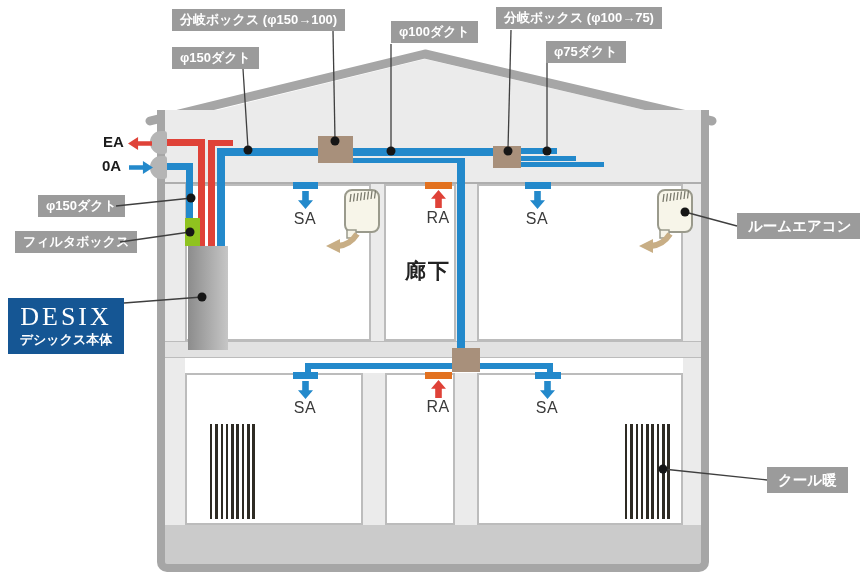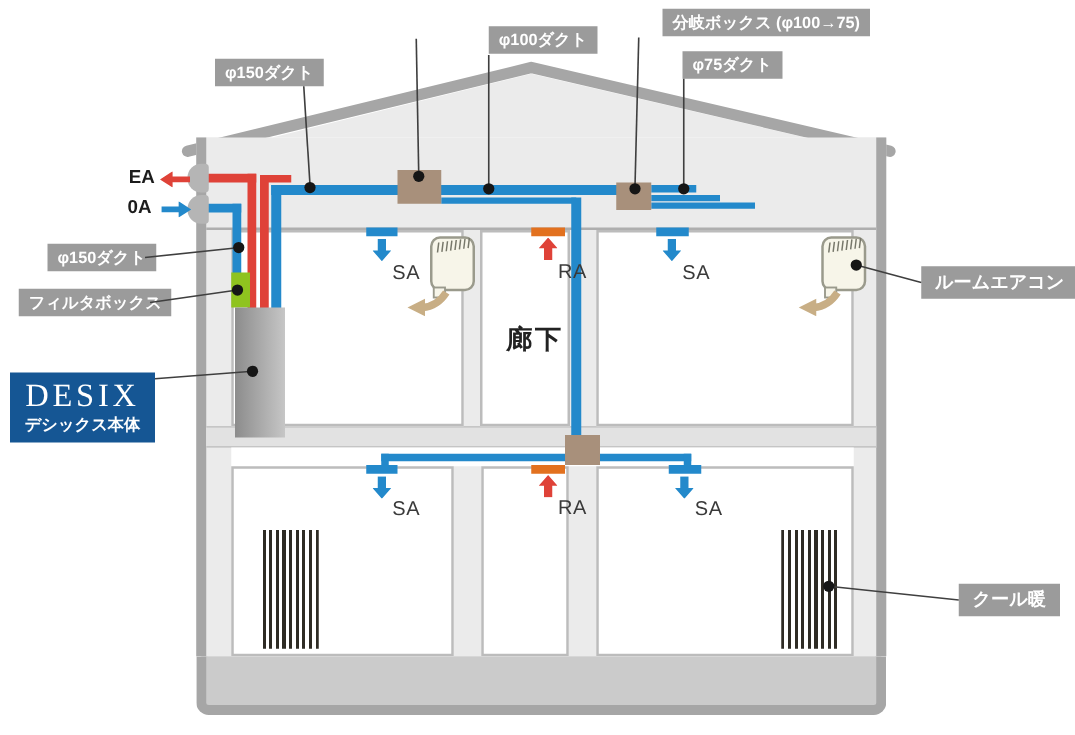--- a/index.html
+++ b/index.html
@@ -33,21 +33,21 @@
   
   .dif-b{background:var(--duct-blue,#2389cb);}
   .dif-o{background:var(--vent-orange,#e2711f);}
   .arr{width:15px;height:18px;}
   .arr-down{clip-path:polygon(50% 100%,0 52%,28% 52%,28% 0,72% 0,72% 52%,100% 52%);}
   .arr-up{clip-path:polygon(50% 0,100% 48%,72% 48%,72% 100%,28% 100%,28% 48%,0 48%);}
   .arr-left{clip-path:polygon(0 50%,42% 0,42% 32%,100% 32%,100% 68%,42% 68%,42% 100%);}
   .arr-right{clip-path:polygon(100% 50%,58% 0,58% 32%,0 32%,0 68%,58% 68%,58% 100%);}
   .blue{background:var(--duct-blue,#2389cb);} .red{background:var(--pipe-red,#df4238);}
 
-  .vlabel{font-size:16px;color:#3a3a3a;width:30px;text-align:center;letter-spacing:.5px;margin-left:20px;}
+  .vlabel{font-size:16px;color:#3a3a3a;width:30px;text-align:center;letter-spacing:.5px;}
   .corridor-txt{font-size:21px;color:#222;font-weight:600;letter-spacing:2px;}
   .io-txt{font-size:15px;font-weight:600;color:#1c1c1c;}
 
   .hood{width:17px;height:23px;background:#b5b5b5;border-radius:11px 3px 3px 11px;}
 
   
   .tag{background:var(--label-gray,#9b9b9b);color:#fff;font-size:13px;font-weight:600;
     padding:3px 8px;white-space:nowrap;line-height:1.25;}
   .tag-lg{font-size:14.5px;padding:4px 11px;}
   .desix-tag{left:8px;top:298px;width:116px;background:var(--desix-blue,#155694);
@@ -170,23 +170,24 @@
       <line x1="49" y1="12" x2="50" y2="4"></line>
         <line x1="52.5" y1="11.5" x2="53.5" y2="3.5"></line>
     </g>
     <path d="M35 47 Q28 58 16 59" fill="none" stroke="#c8ae85" stroke-width="6"></path>
     <polygon points="4,59 18,52 18,66" fill="#c8ae85"></polygon>
   </svg>
 
   <div class="abs radiator" style="left:210px;top:424px;"></div>
   <div class="abs radiator" style="left:625px;top:424px;"></div>
 
+  <div class="abs tag" style="left:172px;top:9px;">分岐ボックス (φ150→100)</div>
   <div class="abs tag" style="left:172px;top:47px;">φ150ダクト</div>
   <div class="abs tag" style="left:391px;top:21px;">φ100ダクト</div>
-  <div class="abs tag" style="left:530px;top:7px;">分岐ボックス (φ100→75)</div>
+  <div class="abs tag" style="left:496px;top:7px;">分岐ボックス (φ100→75)</div>
   <div class="abs tag" style="left:546px;top:41px;">φ75ダクト</div>
   <div class="abs tag" style="left:38px;top:195px;">φ150ダクト</div>
   <div class="abs tag" style="left:15px;top:231px;">フィルタボックス</div>
   <div class="abs tag tag-lg" style="left:737px;top:213px;">ルームエアコン</div>
   <div class="abs tag tag-lg" style="left:767px;top:467px;">クール暖</div>
 
   <div class="abs desix-tag">
     <div class="desix-name">DESIX</div>
     <div class="desix-sub">デシックス本体</div>
   </div>

